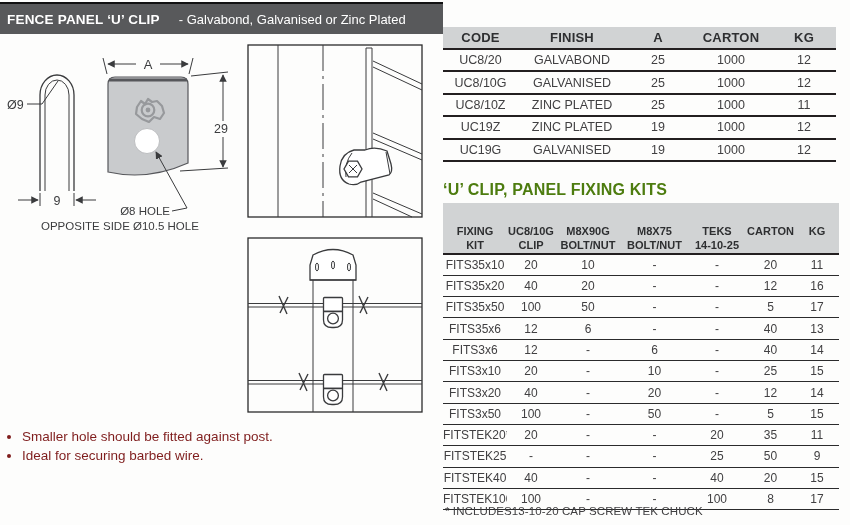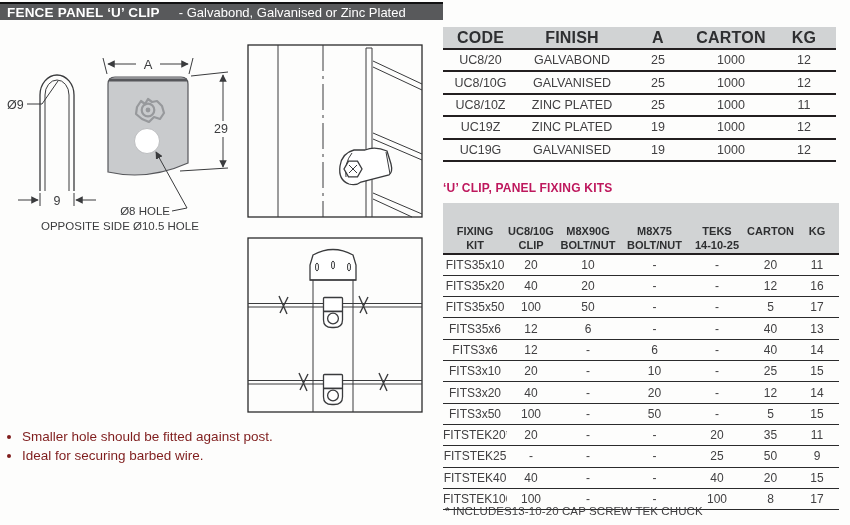--- a/index.html
+++ b/index.html
@@ -3,44 +3,44 @@
 <meta charset="utf-8">
 <style>
   html,body { margin:0; padding:0; background:#ffffff; }
   .page {
     position:relative; width:850px; height:525px; overflow:hidden;
     background:#fdfdfc; font-family:"Liberation Sans", sans-serif; color:#414042;
   }
 
   
   .header-bar {
-    position:absolute; left:0; top:2px; width:443px; height:18px;
+    position:absolute; left:0; top:2px; width:443px; height:32px;
     background:#58595B; border-top:2px solid #111112;
     box-sizing:border-box; display:flex; align-items:center; padding-left:7px;
     color:#ffffff; white-space:nowrap;
   }
   .header-bar .t { font-weight:bold; font-size:13.5px; letter-spacing:.2px; }
   .header-bar .s { font-size:13px; margin-left:19px; font-weight:normal; }
 
   
   table { border-collapse:collapse; table-layout:fixed; position:absolute; }
   th, td { padding:0; text-align:center; overflow:hidden; }
 
   .t1 { left:443px; top:27px; width:393px; }
   .t1 th {
     background:#D1D3D4; border-bottom:2px solid #231F20;
-    font-size:16px; font-weight:bold; height:21px; color:#2E2F31; letter-spacing:.2px;
+    font-size:13px; font-weight:bold; height:21px; color:#2E2F31; letter-spacing:.2px;
   }
   .t1 td {
     border-bottom:2px solid #231F20; font-size:12.5px; height:20.4px; color:#414042;
   }
 
   .kits-title {
     position:absolute; left:443px; top:181px;
-    font-weight:bold; font-size:12px; color:#be185d; letter-spacing:.2px;
+    font-weight:bold; font-size:16px; color:#4d7c0f; letter-spacing:.2px;
   }
   .t2 { left:443px; top:203px; width:396px; }
   .t2 th {
     background:#D1D3D4; border-bottom:2px solid #231F20;
     font-size:11px; font-weight:bold; line-height:1.3; white-space:pre-line;
     vertical-align:top; padding-top:21px; height:37px; box-sizing:border-box;
     color:#2E2F31;
   }
   .t2 td {
     border-bottom:1.6px solid #2B2B2C; font-size:12px; height:20.3px; color:#414042;

